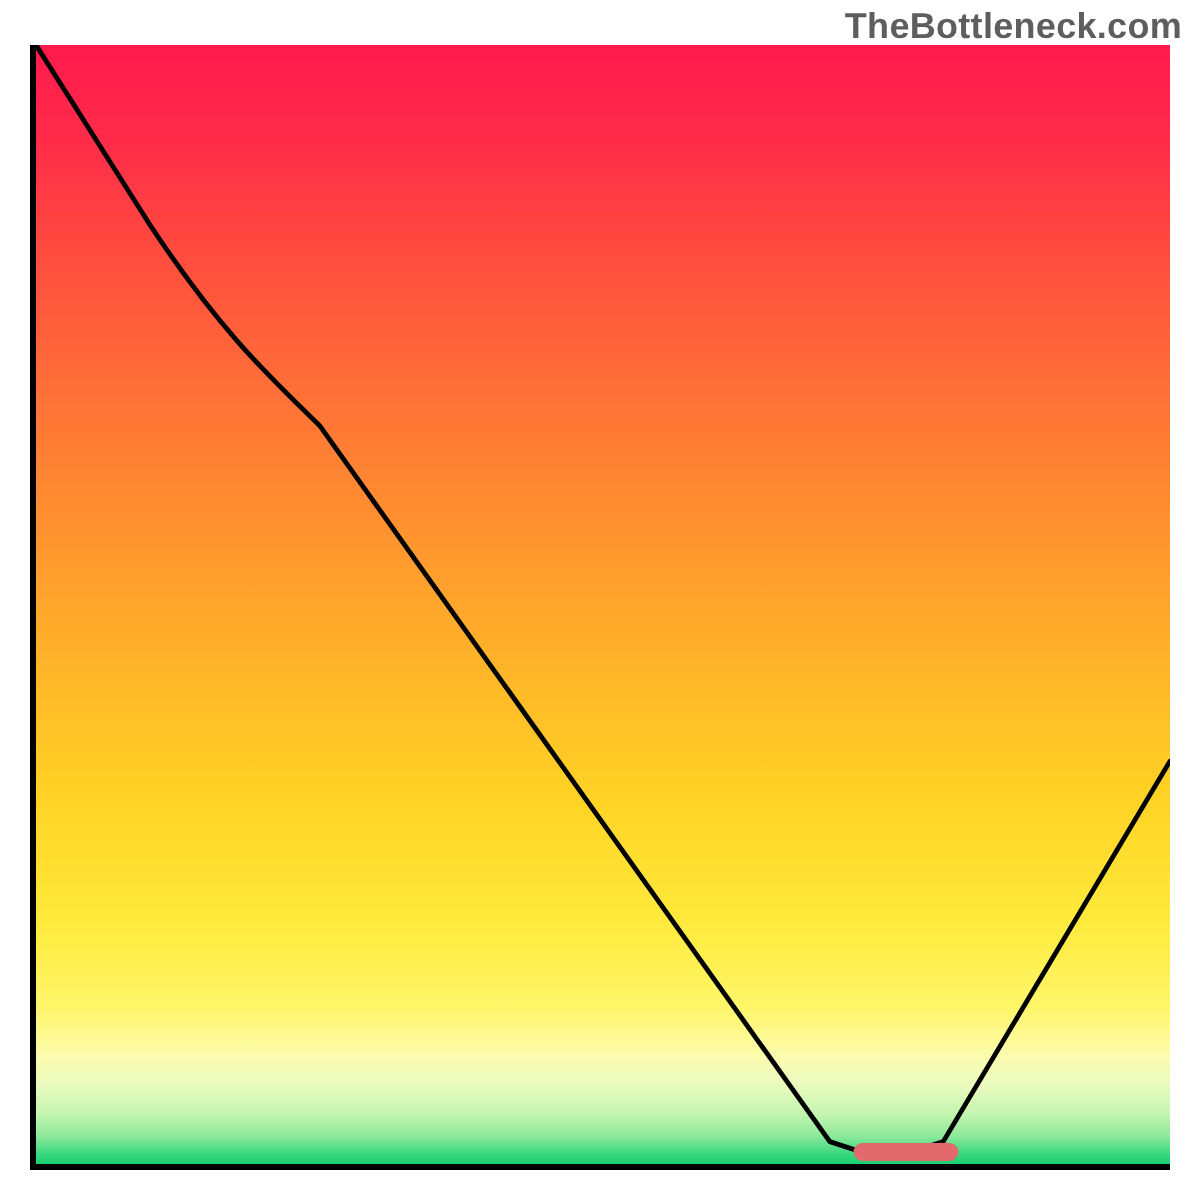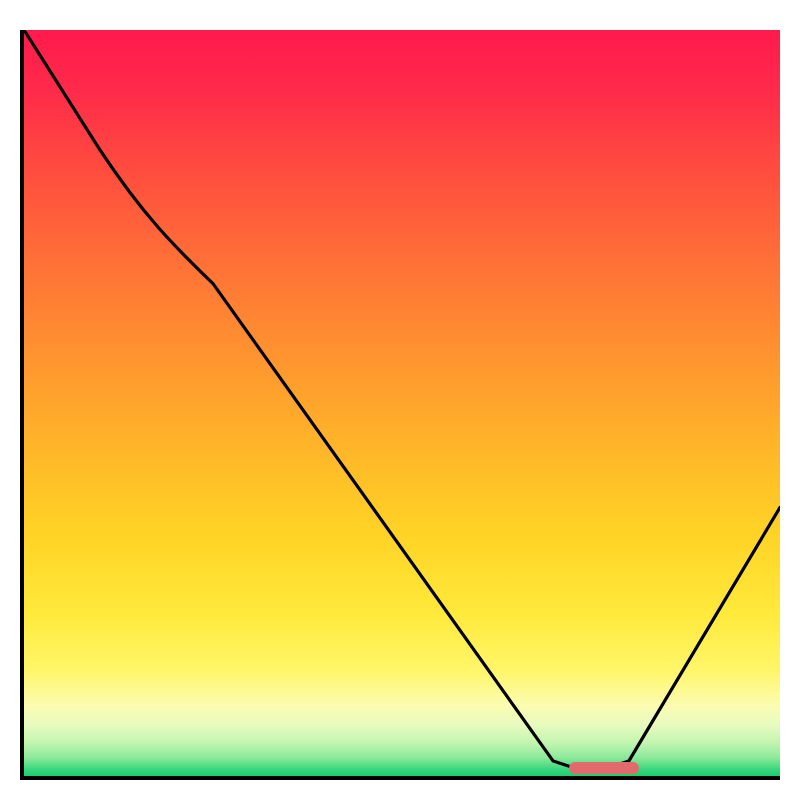--- a/index.html
+++ b/index.html
@@ -57,20 +57,21 @@
     height: 12px;
     border-radius: 6px;
     background: #e26a6c;
     z-index: 4;
   }
 </style>
 </head>
 <body>
 <div class="container">
 
+  <div class="watermark">TheBottleneck.com</div>
 
   <div class="plot-area">
 
     <svg class="bg" viewBox="0 0 756 746" preserveAspectRatio="none">
       <defs>
 
         <linearGradient id="heat" x1="0" y1="0" x2="0" y2="1">
           <stop offset="0.00" stop-color="#ff1a4d"></stop>
           <stop offset="0.08" stop-color="#ff2a4a"></stop>
           <stop offset="0.18" stop-color="#ff4a3f"></stop>

